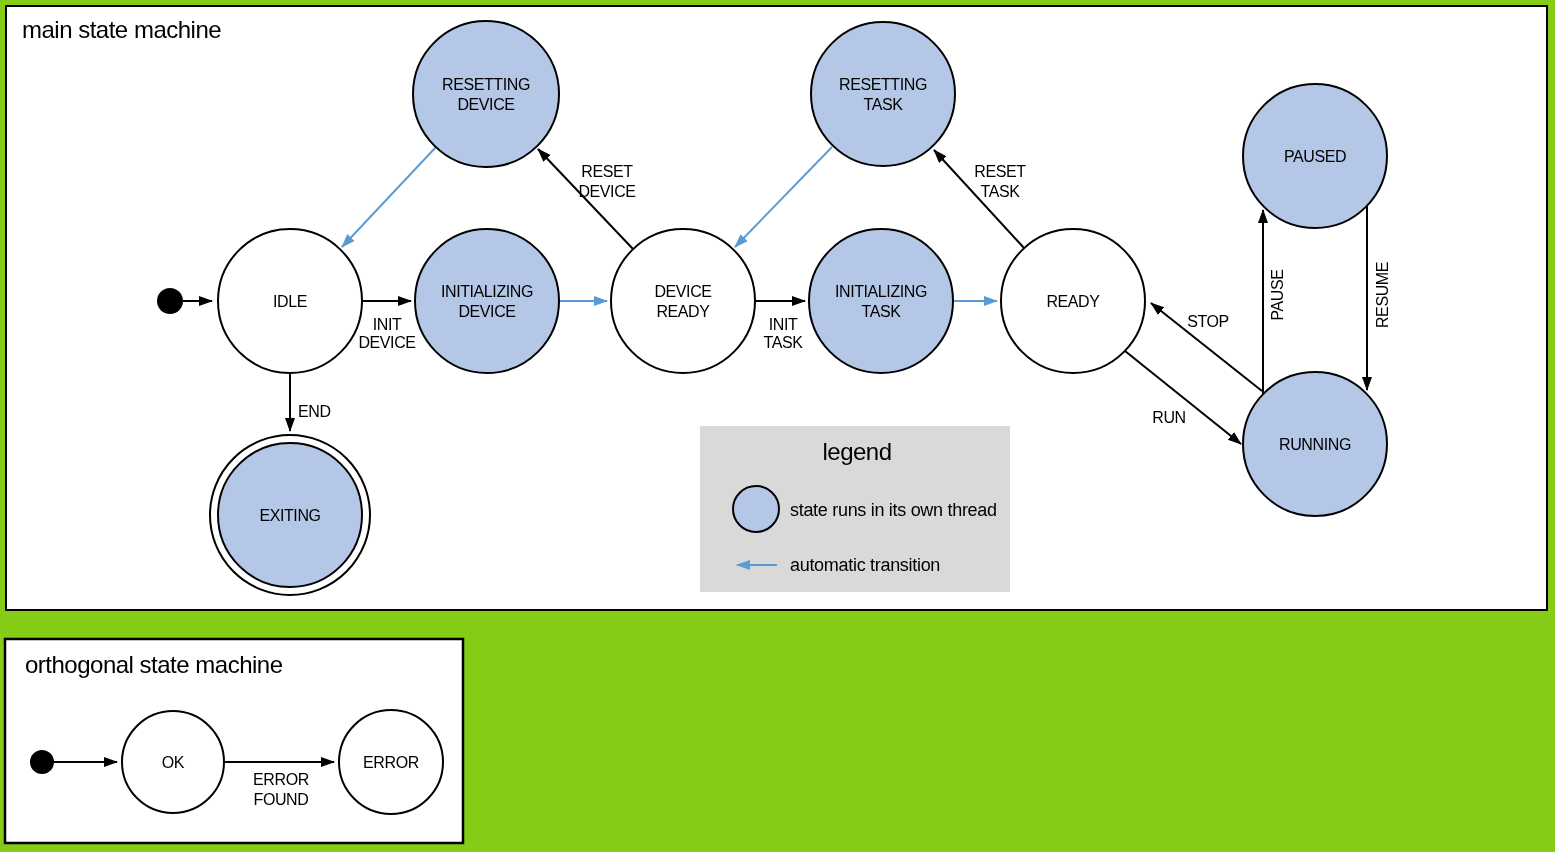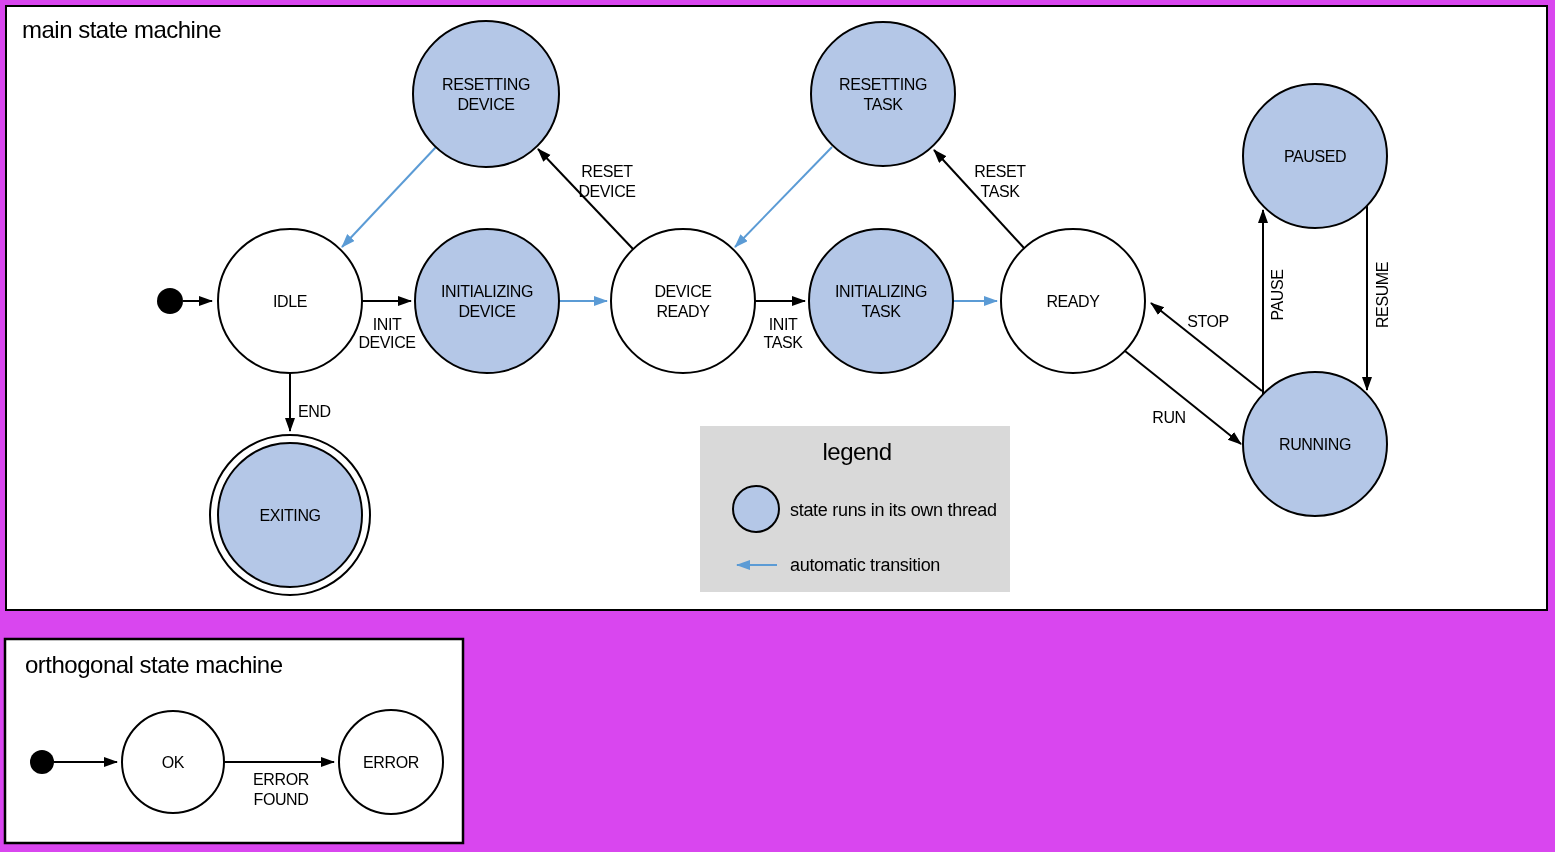--- a/index.html
+++ b/index.html
@@ -1,16 +1,16 @@
 <!DOCTYPE html>
 <html><head>
 <meta charset="utf-8">
 <style>
   html, body { margin: 0; padding: 0; background: #ffffff; }
-  .stage { position: relative; width: 1555px; height: 852px; background: #d946ef; overflow: hidden; }
+  .stage { position: relative; width: 1555px; height: 852px; background: #84cc16; overflow: hidden; }
   svg text {
     font-family: "Liberation Sans", "DejaVu Sans", sans-serif;
     fill: #000000;
   }
   .box-title { font-size: 24px; letter-spacing: -0.5px; }
   .legend-title { font-size: 24px; letter-spacing: -0.5px; text-anchor: middle; }
   .lbl { font-size: 16px; letter-spacing: -0.4px; text-anchor: middle; }
   .lbl-start { font-size: 16px; letter-spacing: -0.4px; text-anchor: start; }
   .legend-item { font-size: 18px; letter-spacing: -0.3px; }
   .panel { fill: #ffffff; stroke: #000000; }

